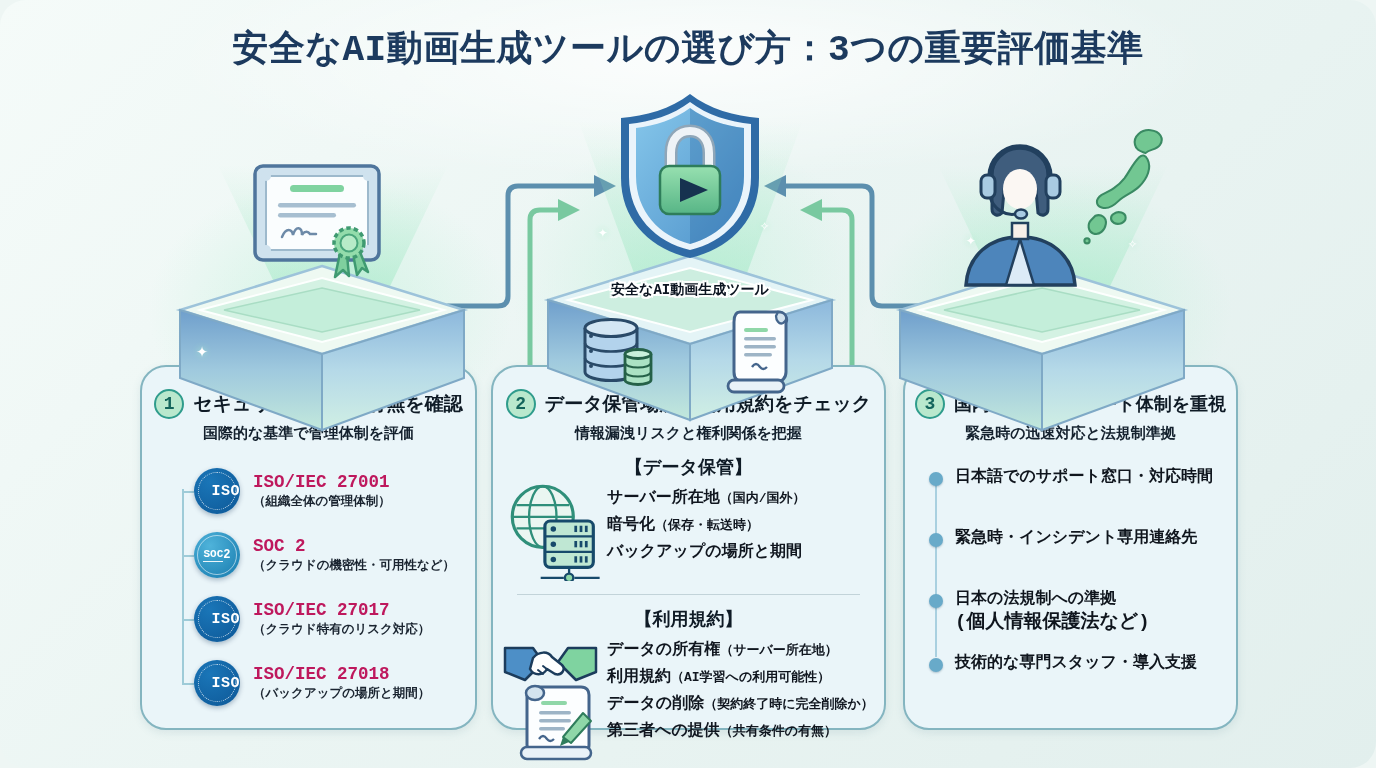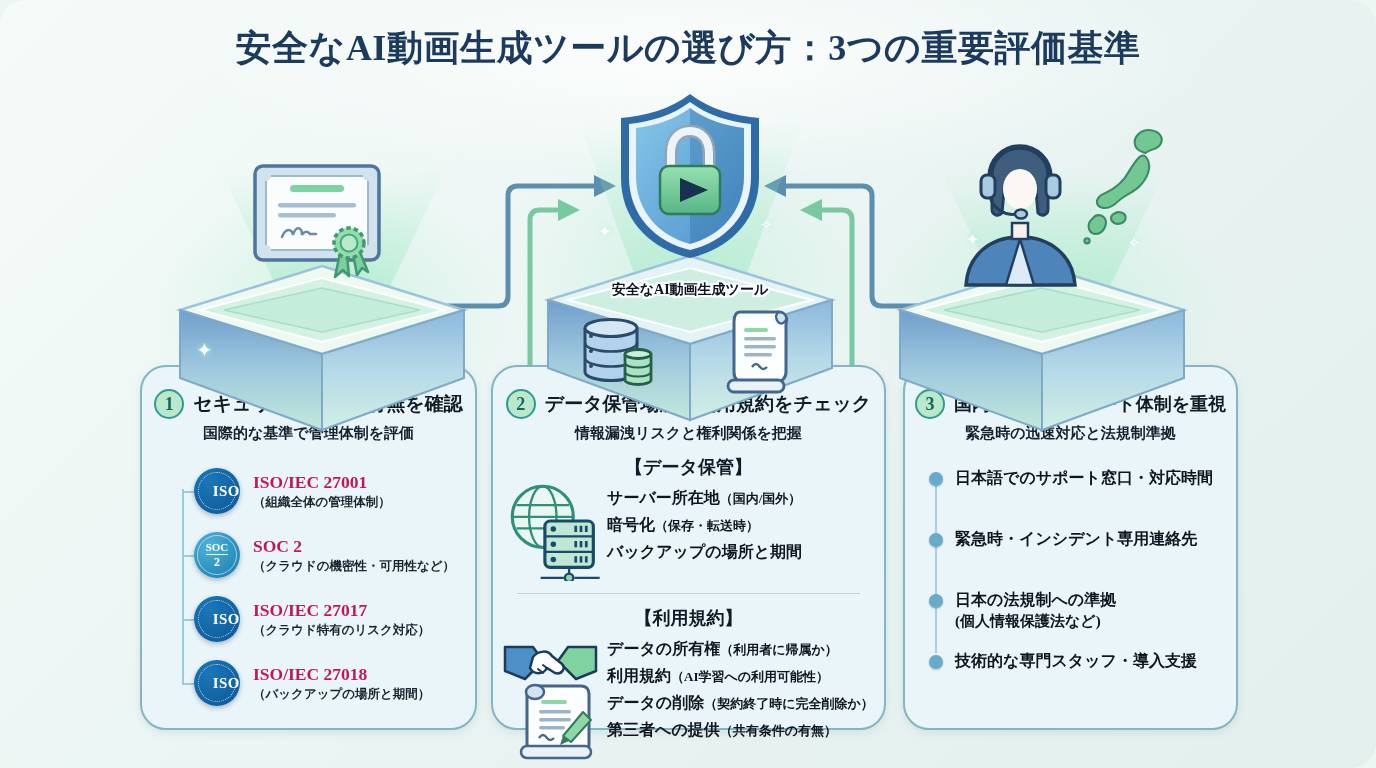--- a/index.html
+++ b/index.html
@@ -1,17 +1,17 @@
 <!DOCTYPE html>
 <html><head>
 <meta charset="utf-8">
 <style>
   html,body{margin:0;padding:0;background:#eef6f4;}
   .stage{position:relative;width:1376px;height:768px;overflow:hidden;
-    font-family:Liberation Serif, serif;
+    font-family:Liberation Mono, monospace;
     background:linear-gradient(135deg,#f5fbf9 0%,#ebf5f3 45%,#e2efed 100%);border-radius:26px;}
   .stage::before{content:'';position:absolute;inset:0;z-index:0;
     background-image:
       radial-gradient(ellipse 260px 190px at 330px 310px, rgba(186,240,214,.55), rgba(186,240,214,0) 70%),
       radial-gradient(ellipse 260px 210px at 690px 280px, rgba(186,240,214,.5), rgba(186,240,214,0) 70%),
       radial-gradient(ellipse 260px 190px at 1050px 310px, rgba(186,240,214,.55), rgba(186,240,214,0) 70%),
       radial-gradient(ellipse 700px 160px at 688px 60px, rgba(255,255,255,.8), rgba(255,255,255,0) 75%);}
   .title{position:absolute;top:24px;left:0;right:0;text-align:center;z-index:10;
     font-size:36px;font-weight:800;color:#1c3a5e;letter-spacing:.5px;}
   .arrows{position:absolute;left:0;top:0;z-index:2;}
@@ -37,41 +37,41 @@
   .card-sub{text-align:center;font-size:15px;font-weight:700;color:#14212e;margin-top:5px;}
   
   .cert-list{position:relative;margin:16px 0 0 52px;}
   .cert-connector{position:absolute;left:-12px;top:30px;bottom:30px;width:2px;background:#9ecbd8;}
   .cert-row{display:flex;align-items:center;gap:13px;height:64px;position:relative;}
   .cert-row::before{content:'';position:absolute;left:-12px;top:50%;width:12px;height:2px;background:#9ecbd8;}
   .badge{width:46px;height:46px;border-radius:50%;display:flex;align-items:center;justify-content:center;
     color:#fff;font-weight:800;flex:0 0 auto;position:relative;box-shadow:0 2px 5px rgba(0,40,80,.3);}
   .badge-iso{background:radial-gradient(circle at 35% 30%,#1a76b8,#0d5796);font-size:15px;letter-spacing:.5px;justify-content:flex-end;}
   .badge-iso::after{content:'';position:absolute;inset:4px;border:1.5px dotted rgba(255,255,255,.75);border-radius:50%;}
-  .badge-soc{background:radial-gradient(circle at 35% 30%,#4fb3da,#1579ad);flex-direction:column;line-height:1.1;}
+  .badge-soc{background:radial-gradient(circle at 35% 30%,#4fb3da,#1579ad);line-height:1.1;}
   .badge-soc::after{content:'';position:absolute;inset:3px;border:1.5px solid rgba(255,255,255,.55);border-radius:50%;}
   .badge-soc .bt{font-size:11px;border-bottom:1.5px solid rgba(255,255,255,.9);padding-bottom:1px;}
   .badge-soc .bb{font-size:12px;margin-top:1px;}
   .cert-name{font-size:17.5px;font-weight:800;color:#be185d;}
   .cert-note{font-size:12.5px;font-weight:700;color:#1a2430;margin-top:1px;}
   
   .sec-title{text-align:center;font-size:18px;font-weight:800;color:#0f1b26;margin-top:12px;}
   .sec-body{display:flex;margin-top:2px;padding:0 2px 0 14px;}
   .sec-icons{width:100px;flex:0 0 auto;position:relative;}
   .sec-lines{flex:1;padding-top:4px;}
   .data-line{font-size:16px;font-weight:800;color:#10161f;line-height:26px;white-space:nowrap;}
   .data-note{font-size:13px;font-weight:700;}
   .divider{border-top:1.5px solid #c2d3d9;margin:8px 24px 0 24px;}
   
   .sup-list{position:relative;margin:24px 12px 0 24px;}
   .sup-connector{position:absolute;left:6px;top:14px;bottom:18px;width:2px;background:#a9d0e0;}
   .sup-row{display:flex;gap:12px;position:relative;}
   .sup-dot{width:14px;height:14px;border-radius:50%;background:#68aac9;flex:0 0 auto;margin-top:5px;box-shadow:0 1px 2px rgba(40,80,110,.3);}
   .sup-text{font-size:16px;font-weight:800;color:#0f151d;line-height:1.32;}
-  .sup-note{font-size:15px;font-weight:800;}
+  .sup-note{font-size:19px;font-weight:800;}
 </style>
 </head>
 <body>
 
 <div class="stage">
 
   <svg width="0" height="0" style="position:absolute">
       <defs>
     <linearGradient id="gFaceL" x1="0" y1="0" x2="0" y2="1">
           <stop offset="0" stop-color="#6f9fcc"></stop>
@@ -224,21 +224,21 @@
           <rect x="22" y="20" width="26" height="4" rx="2" fill="#8fd7a8"></rect>
           <rect x="20" y="30" width="32" height="3.5" rx="1.75" fill="#9db4c6"></rect>
           <rect x="20" y="38" width="32" height="3.5" rx="1.75" fill="#9db4c6"></rect>
           <rect x="20" y="46" width="26" height="3.5" rx="1.75" fill="#9db4c6"></rect>
           <path d="M20,58 q4,-6 8,0 q3,4 7,0" fill="none" stroke="#44658c" stroke-width="2.3"></path>
           <polygon points="44,56 64,32 72,40 52,62" fill="#8fd7a8" stroke="#2f7d5c" stroke-width="2" stroke-linejoin="round"></polygon>
           <polygon points="44,56 41,65 50,61" fill="#2f7d5c"></polygon>
         </svg>
       </div>
       <div class="sec-lines">
-        <div class="data-line"><span>データの所有権</span><span class="data-note">（利用者に帰属か）</span></div>
+        <div class="data-line"><span>データの所有権</span><span class="data-note">（サーバー所在地）</span></div>
         <div class="data-line"><span>利用規約</span><span class="data-note">（AI学習への利用可能性）</span></div>
         <div class="data-line"><span>データの削除</span><span class="data-note">（契約終了時に完全削除か）</span></div>
         <div class="data-line"><span>第三者への提供</span><span class="data-note">（共有条件の有無）</span></div>
       </div>
     </div>
   </div>
 
   <div class="card" id="card3">
     <div class="card-head">
       <div class="num-circle">3</div>

